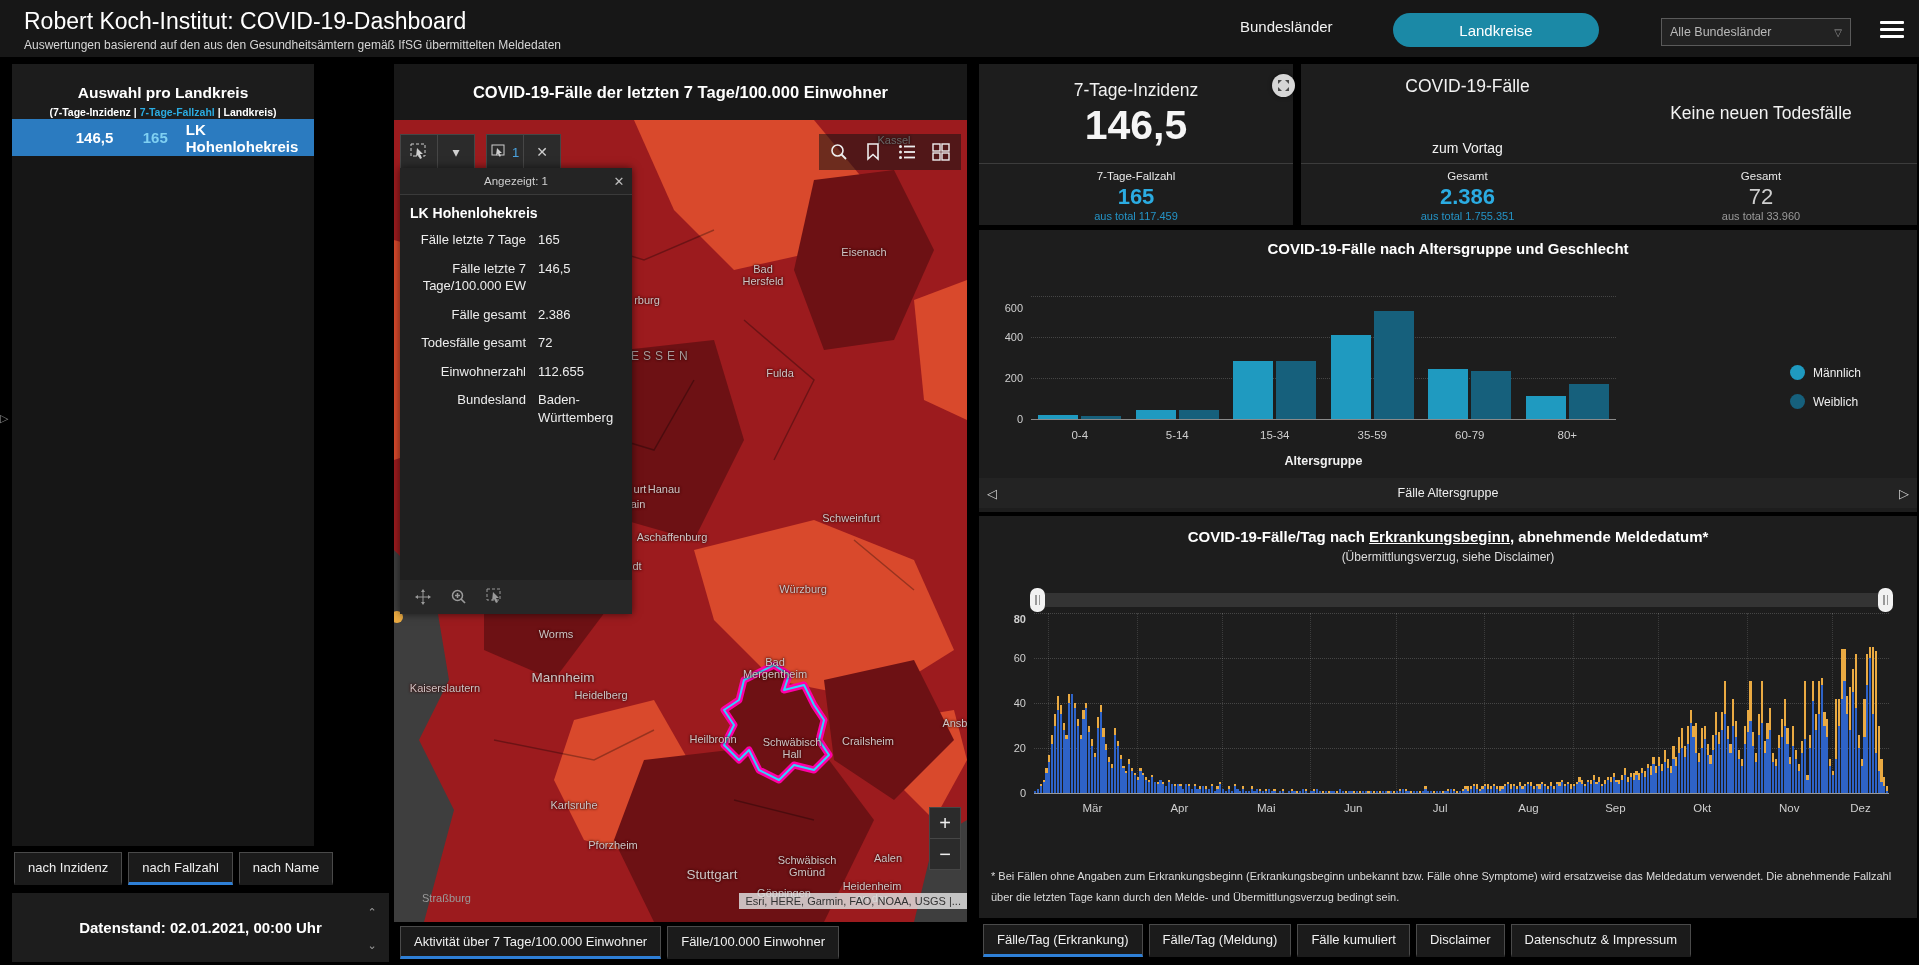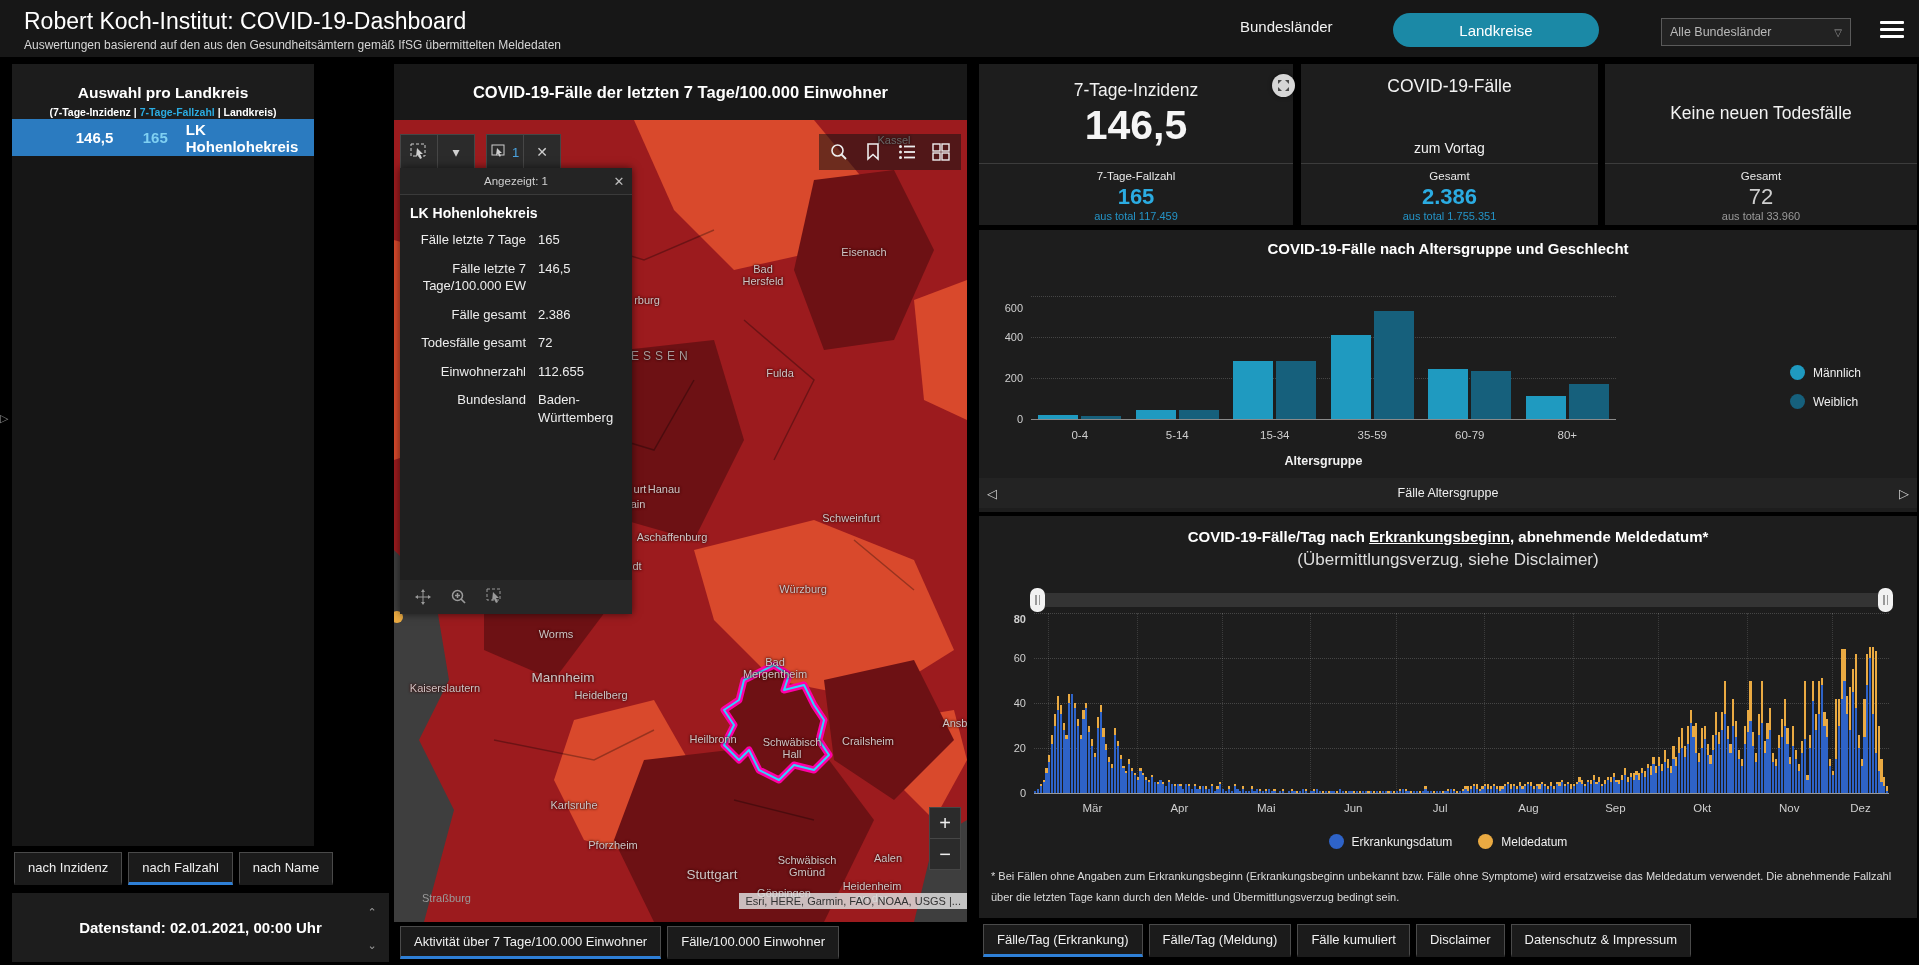--- a/index.html
+++ b/index.html
@@ -62,21 +62,21 @@
   #popup-body{padding:10px 14px 6px 10px;}
   #popup-title{font-size:14px;font-weight:bold;color:#fff;margin-bottom:10px;}
   .prow{display:grid;grid-template-columns:116px 92px;column-gap:12px;margin-bottom:11px;}
   .prow .pl{text-align:right;color:#ededed;font-size:13px;line-height:1.35;}
   .prow .pv{text-align:left;color:#ededed;font-size:13px;line-height:1.35;}
   #popup-foot{position:absolute;left:0;bottom:0;width:100%;height:34px;background:#272727;display:flex;align-items:center;gap:18px;padding-left:14px;box-sizing:border-box;}
   #popup-foot svg{cursor:pointer;}
   
   .card{background:#1d1d1d;top:64px;height:161px;}
   #card1{left:979px;width:314px;}
-  #card2{left:1301px;width:297px;}
+  #card2{left:1301px;width:297px;padding-left:36px;}
   #card3{left:1605px;width:312px;}
   .card .ttl{position:absolute;left:0;top:16px;width:100%;text-align:center;font-size:17.5px;color:#f2f2f2;}
   .card .big{position:absolute;left:0;top:38px;width:100%;text-align:center;font-size:41px;font-weight:bold;color:#f5f5f5;}
   .card .big.cy{font-size:30px;top:40px;color:#2bace2;}
   .card .cap{position:absolute;left:0;top:76px;width:100%;text-align:center;font-size:14px;color:#f0f0f0;}
   .card .div{position:absolute;left:0;top:99px;width:100%;height:1px;background:#3c3c3c;}
   .card .sl{position:absolute;left:0;top:106px;width:100%;text-align:center;font-size:11.5px;color:#e8e8e8;}
   .card .sv{position:absolute;left:0;top:120px;width:100%;text-align:center;font-size:22px;font-weight:bold;color:#2bace2;}
   .card .st{position:absolute;left:0;top:146px;width:100%;text-align:center;font-size:11px;color:#2493c6;}
   .card .sv.gray{color:#cfcfcf;font-weight:normal;}
@@ -95,21 +95,21 @@
   #age-legend{left:1790px;top:365px;} 
   .leg-item{display:flex;align-items:center;gap:8px;margin-bottom:14px;font-size:12px;color:#f0f0f0;}
   .leg-dot{width:15px;height:15px;border-radius:50%;}
   #age-pager{left:0;top:248px;width:100%;height:30px;background:#232323;display:flex;align-items:center;}
   #age-pager .lbl{flex:1;text-align:center;font-size:12.5px;color:#f0f0f0;}
   #age-pager .arr{width:26px;text-align:center;color:#d0d0d0;font-size:13px;cursor:pointer;}
   
   #ts{left:979px;top:516px;width:938px;height:402px;}
   #ts-title{left:0;top:12px;width:100%;text-align:center;font-size:15px;font-weight:bold;color:#fff;}
   #ts-title .u{text-decoration:underline;}
-  #ts-sub{left:0;top:34px;width:100%;text-align:center;font-size:17px;color:#dedede;}
+  #ts-sub{left:0;top:34px;width:100%;text-align:center;font-size:12px;color:#dedede;}
   #ts-slider{left:55px;top:77px;width:855px;height:14px;background:#343434;border-radius:7px;}
   .handle{position:absolute;top:-5px;width:15px;height:24px;background:#f2f2f2;border-radius:7px;display:flex;align-items:center;justify-content:center;gap:2px;cursor:ew-resize;}
   .handle i{display:block;width:1.5px;height:10px;background:#9a9a9a;}
   #ts-plot{left:55px;top:97px;width:855px;height:180px;border-bottom:1px solid #999;}
   .grid-v{position:absolute;top:0;height:100%;border-left:1px dotted rgba(255,255,255,.14);}
   .tsbar{position:absolute;width:2.2px;}
   .xmon{position:absolute;top:100%;margin-top:9px;transform:translateX(-50%);font-size:11.5px;color:#cfcfcf;}
   #ts-legend{left:0;top:318px;width:100%;display:flex;justify-content:center;gap:26px;}
   #ts-legend .leg-item{margin-bottom:0;}
   #ts-note{left:12px;top:350px;width:915px;font-size:11px;color:#dcdcdc;line-height:1.9;}
@@ -974,30 +974,20 @@
         <div class="tsbar" style="left: 840.75px; bottom: 40.5px; height: 101.25px; background: rgb(234, 170, 66);"></div>
         <div class="tsbar" style="left: 843.6px; bottom: 0px; height: 22.5px; background: rgb(46, 99, 200);"></div>
         <div class="tsbar" style="left: 843.6px; bottom: 22.5px; height: 45px; background: rgb(234, 170, 66);"></div>
         <div class="tsbar" style="left: 846.45px; bottom: 0px; height: 11.25px; background: rgb(46, 99, 200);"></div>
         <div class="tsbar" style="left: 846.45px; bottom: 11.25px; height: 22.5px; background: rgb(234, 170, 66);"></div>
         <div class="tsbar" style="left: 849.3px; bottom: 0px; height: 6.75px; background: rgb(46, 99, 200);"></div>
         <div class="tsbar" style="left: 849.3px; bottom: 6.75px; height: 9px; background: rgb(234, 170, 66);"></div>
         <div class="tsbar" style="left: 852.15px; bottom: 0px; height: 2.25px; background: rgb(46, 99, 200);"></div>
         <div class="tsbar" style="left: 852.15px; bottom: 2.25px; height: 4.5px; background: rgb(234, 170, 66);"></div>
       </div>
-    <div id="ts-legend" class="abs">
-        <div class="leg-item">
-          <span class="leg-dot" style="background: rgb(46, 99, 200);"></span>
-          <span>Erkrankungsdatum</span>
-        </div>
-        <div class="leg-item">
-          <span class="leg-dot" style="background: rgb(234, 170, 66);"></span>
-          <span>Meldedatum</span>
-        </div>
-      </div>
     <div id="ts-note" class="abs">* Bei Fällen ohne Angaben zum Erkrankungsbeginn (Erkrankungsbeginn unbekannt bzw. Fälle ohne Symptome) wird ersatzweise das Meldedatum verwendet. Die abnehmende Fallzahl über die letzten Tage kann durch den Melde- und Übermittlungsverzug bedingt sein.</div>
   </div>
   <div id="bottom-tabs" class="abs">
       <div class="tabbtn active">Fälle/Tag (Erkrankung)</div>
       <div class="tabbtn">Fälle/Tag (Meldung)</div>
       <div class="tabbtn">Fälle kumuliert</div>
       <div class="tabbtn">Disclaimer</div>
       <div class="tabbtn">Datenschutz &amp; Impressum</div>
     </div>
 

